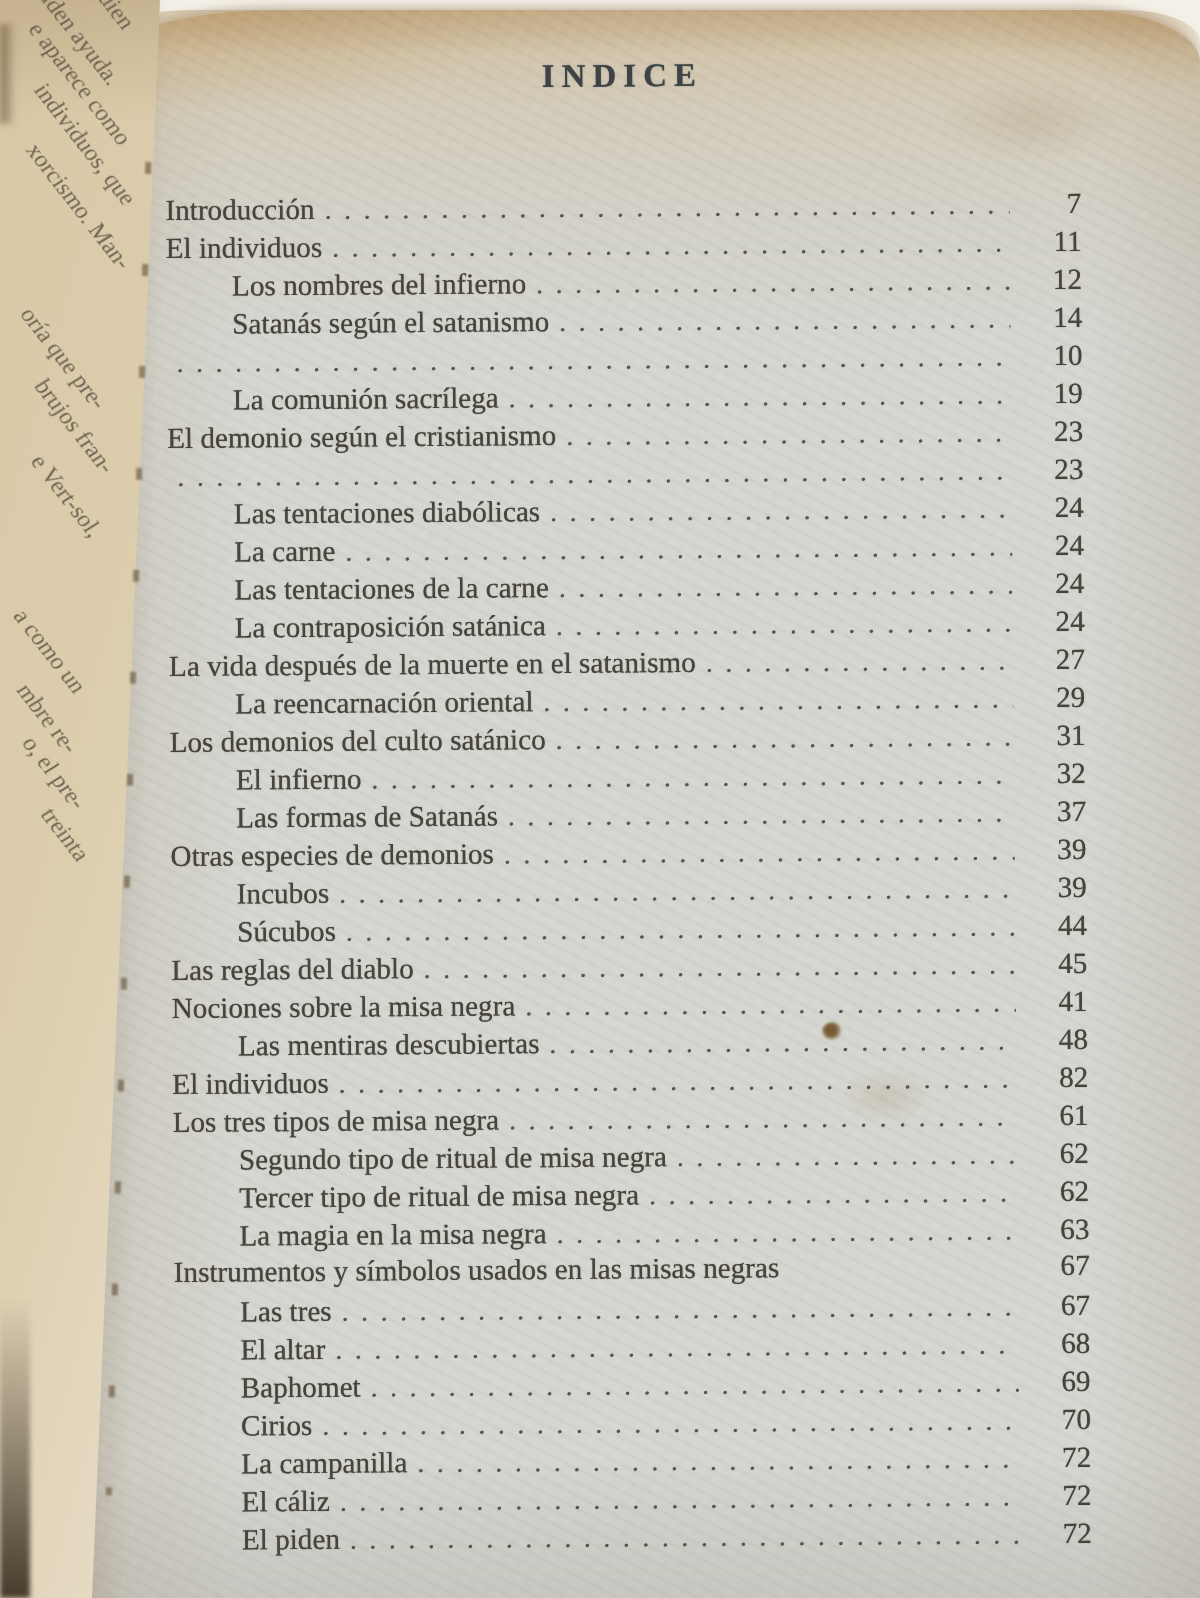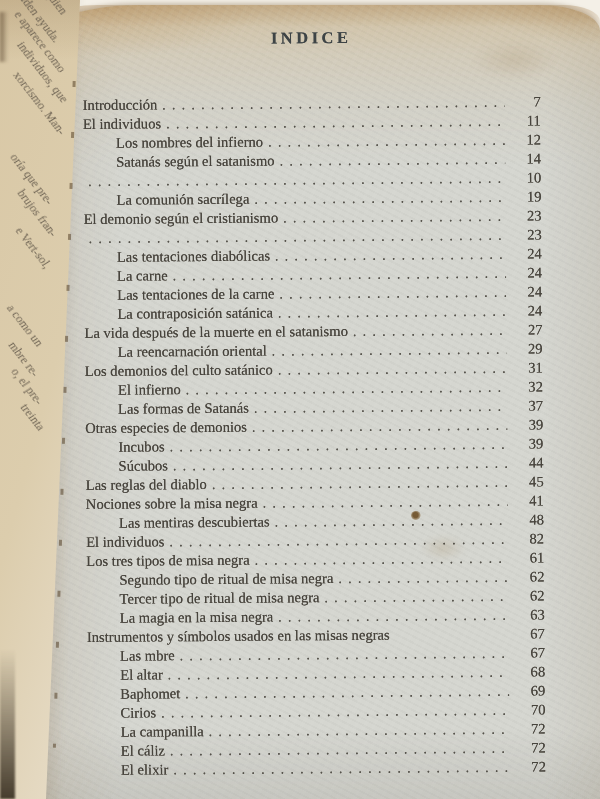--- a/index.html
+++ b/index.html
@@ -287,21 +287,21 @@
     <span class="label">La magia en la misa negra</span>
     <span class="leader"></span>
     <span class="num">63</span>
   </div>
         <div class="row indent-0">
     <span class="label">Instrumentos y símbolos usados en las misas negras</span>
     <span class="leader no-dots"></span>
     <span class="num">67</span>
   </div>
         <div class="row indent-1">
-    <span class="label">Las mbre</span>
+    <span class="label">Las tres</span>
     <span class="leader"></span>
     <span class="num">67</span>
   </div>
         <div class="row indent-1">
     <span class="label">El altar</span>
     <span class="leader"></span>
     <span class="num">68</span>
   </div>
         <div class="row indent-1">
     <span class="label">Baphomet</span>
@@ -317,21 +317,21 @@
     <span class="label">La campanilla</span>
     <span class="leader"></span>
     <span class="num">72</span>
   </div>
         <div class="row indent-1">
     <span class="label">El cáliz</span>
     <span class="leader"></span>
     <span class="num">72</span>
   </div>
         <div class="row indent-1">
-    <span class="label">El elixir</span>
+    <span class="label">El piden</span>
     <span class="leader"></span>
     <span class="num">72</span>
   </div>
       </div>
   </div>
 
   <div class="stain spot"></div>
   <div class="stain smudge"></div>
   <div class="stain smudge2"></div>
 </div>

